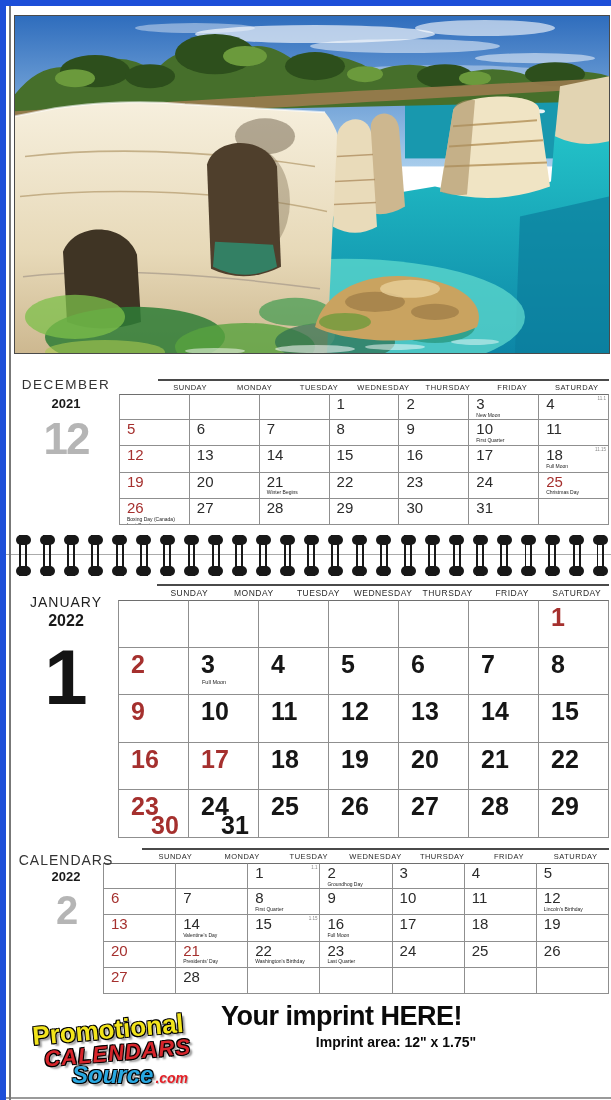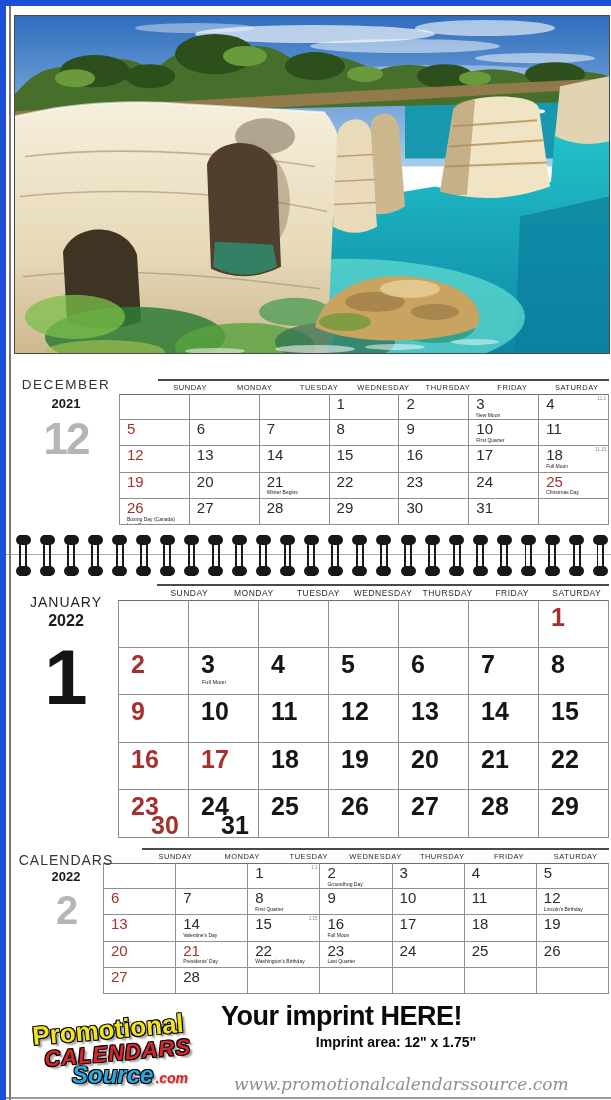--- a/index.html
+++ b/index.html
@@ -595,16 +595,15 @@
       </div>
     </div>
 
   <div class="logo">
     <div class="logo-l1">Promotional</div>
     <div class="logo-l2">CALENDARS</div>
     <div class="logo-l3"><span>Source</span><span class="logo-com">.com</span></div>
   </div>
   <div class="imprint-title">Your imprint HERE!</div>
   <div class="imprint-area">Imprint area: 12" x 1.75"</div>
-  <div class="website">www.promotionalcalendarssource.com</div>
 
   <div class="bottom-line"></div>
 </div>
 
 </body></html>

